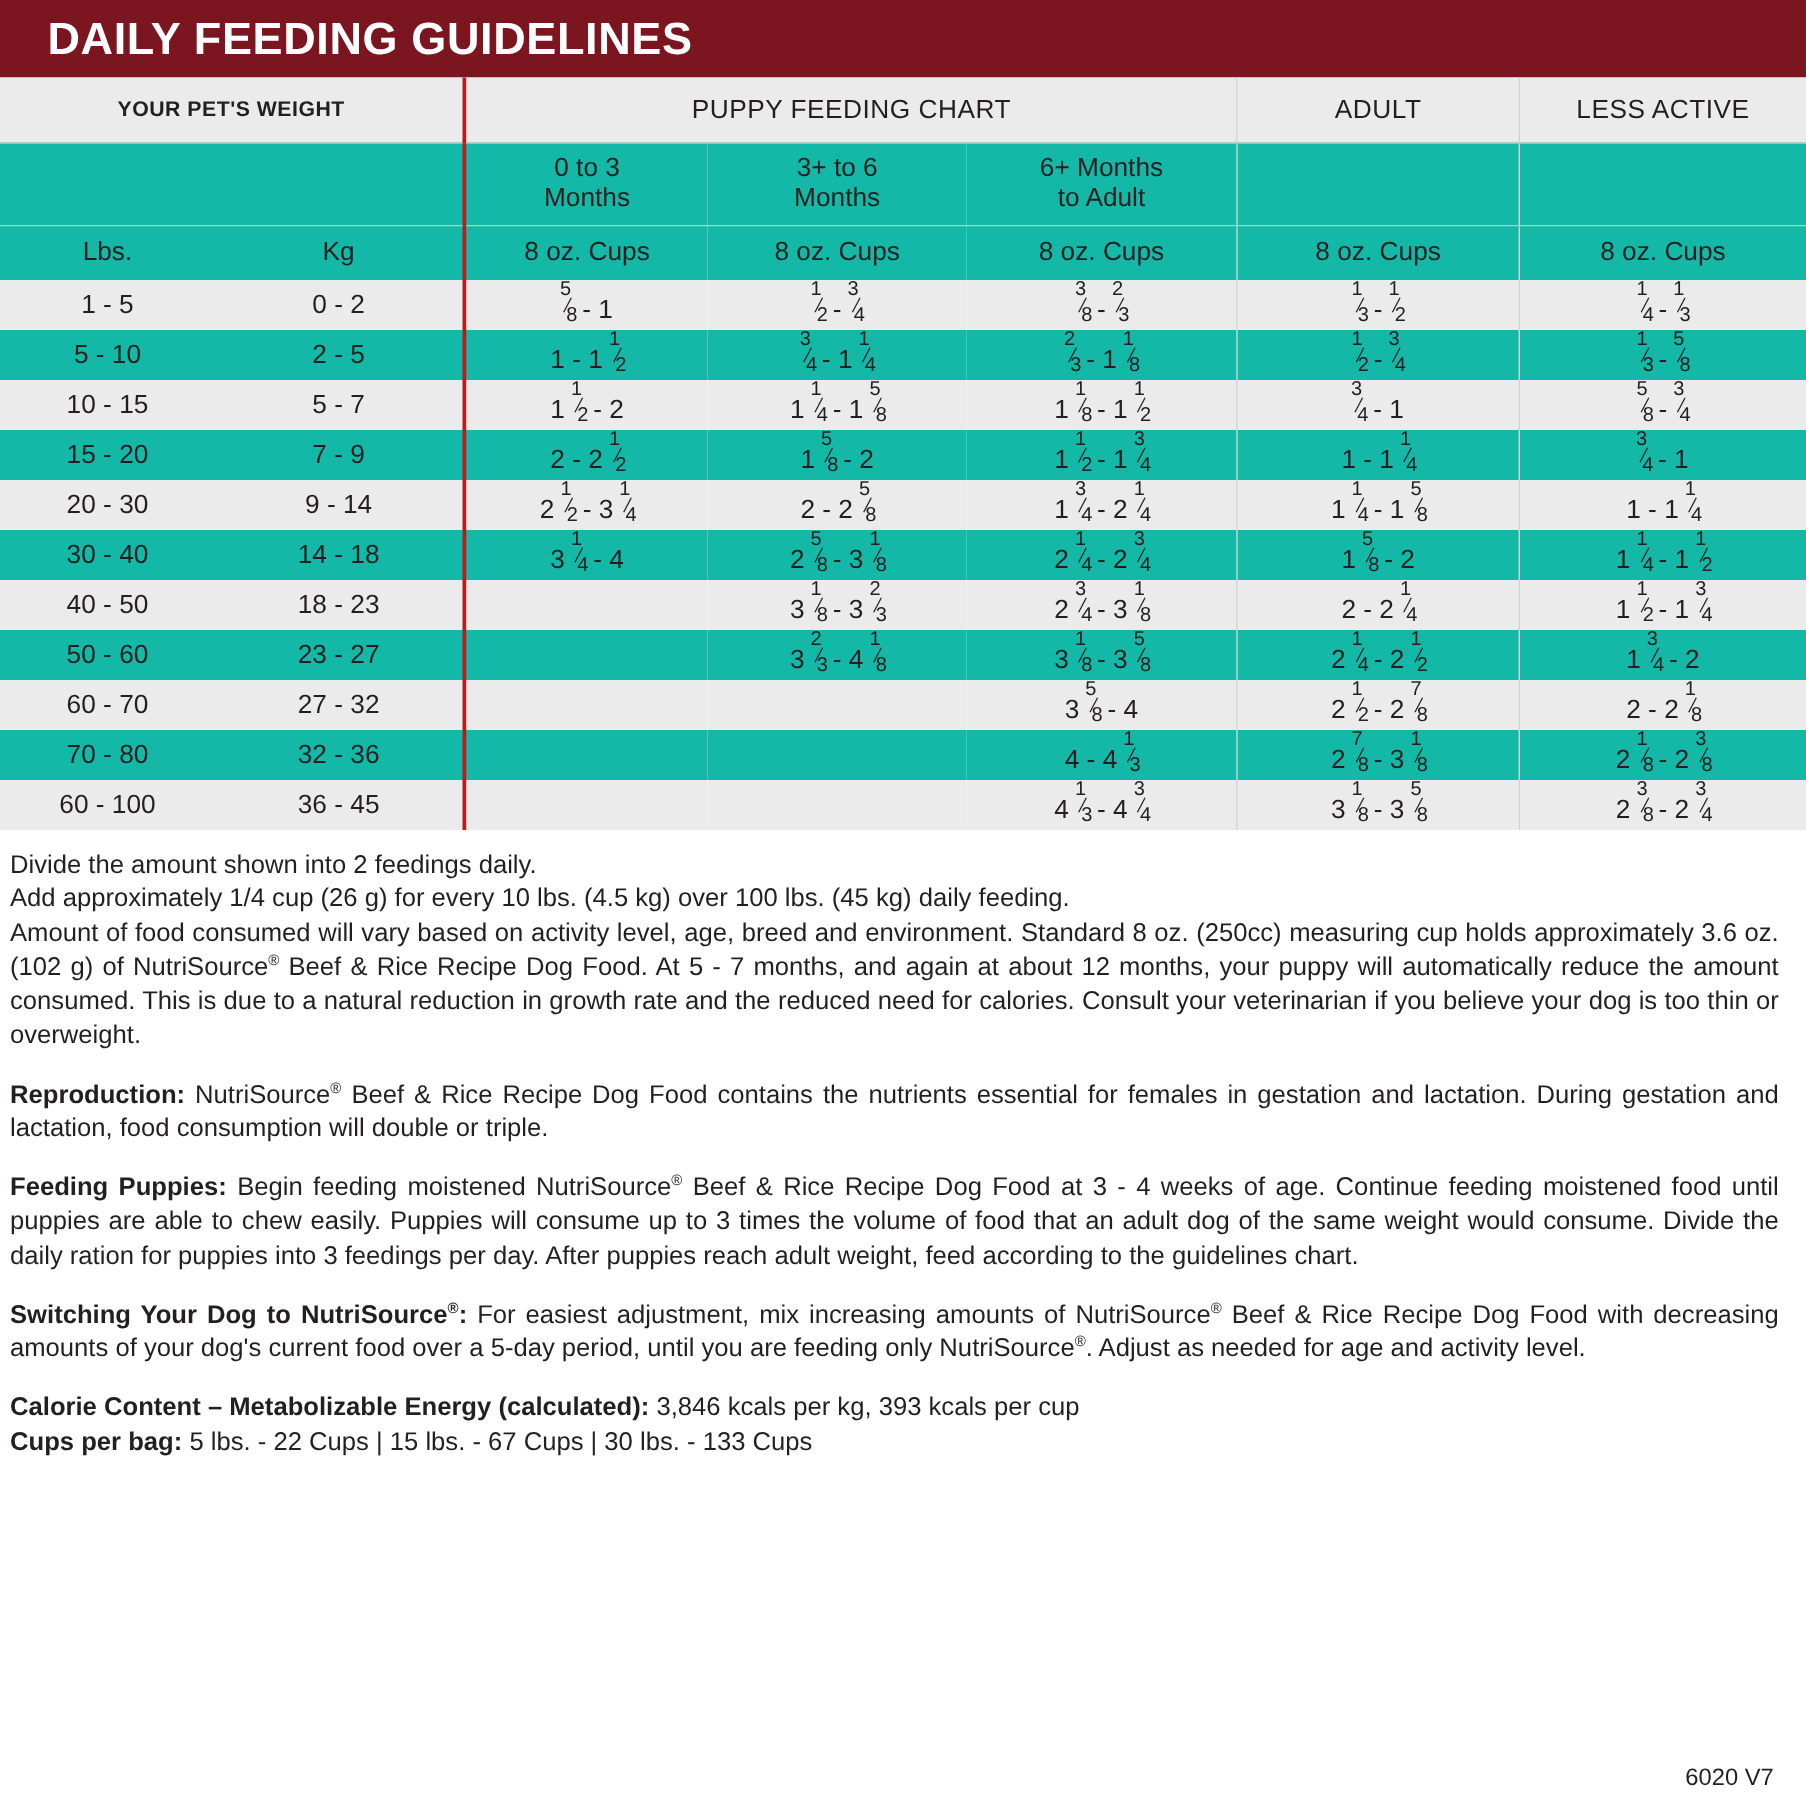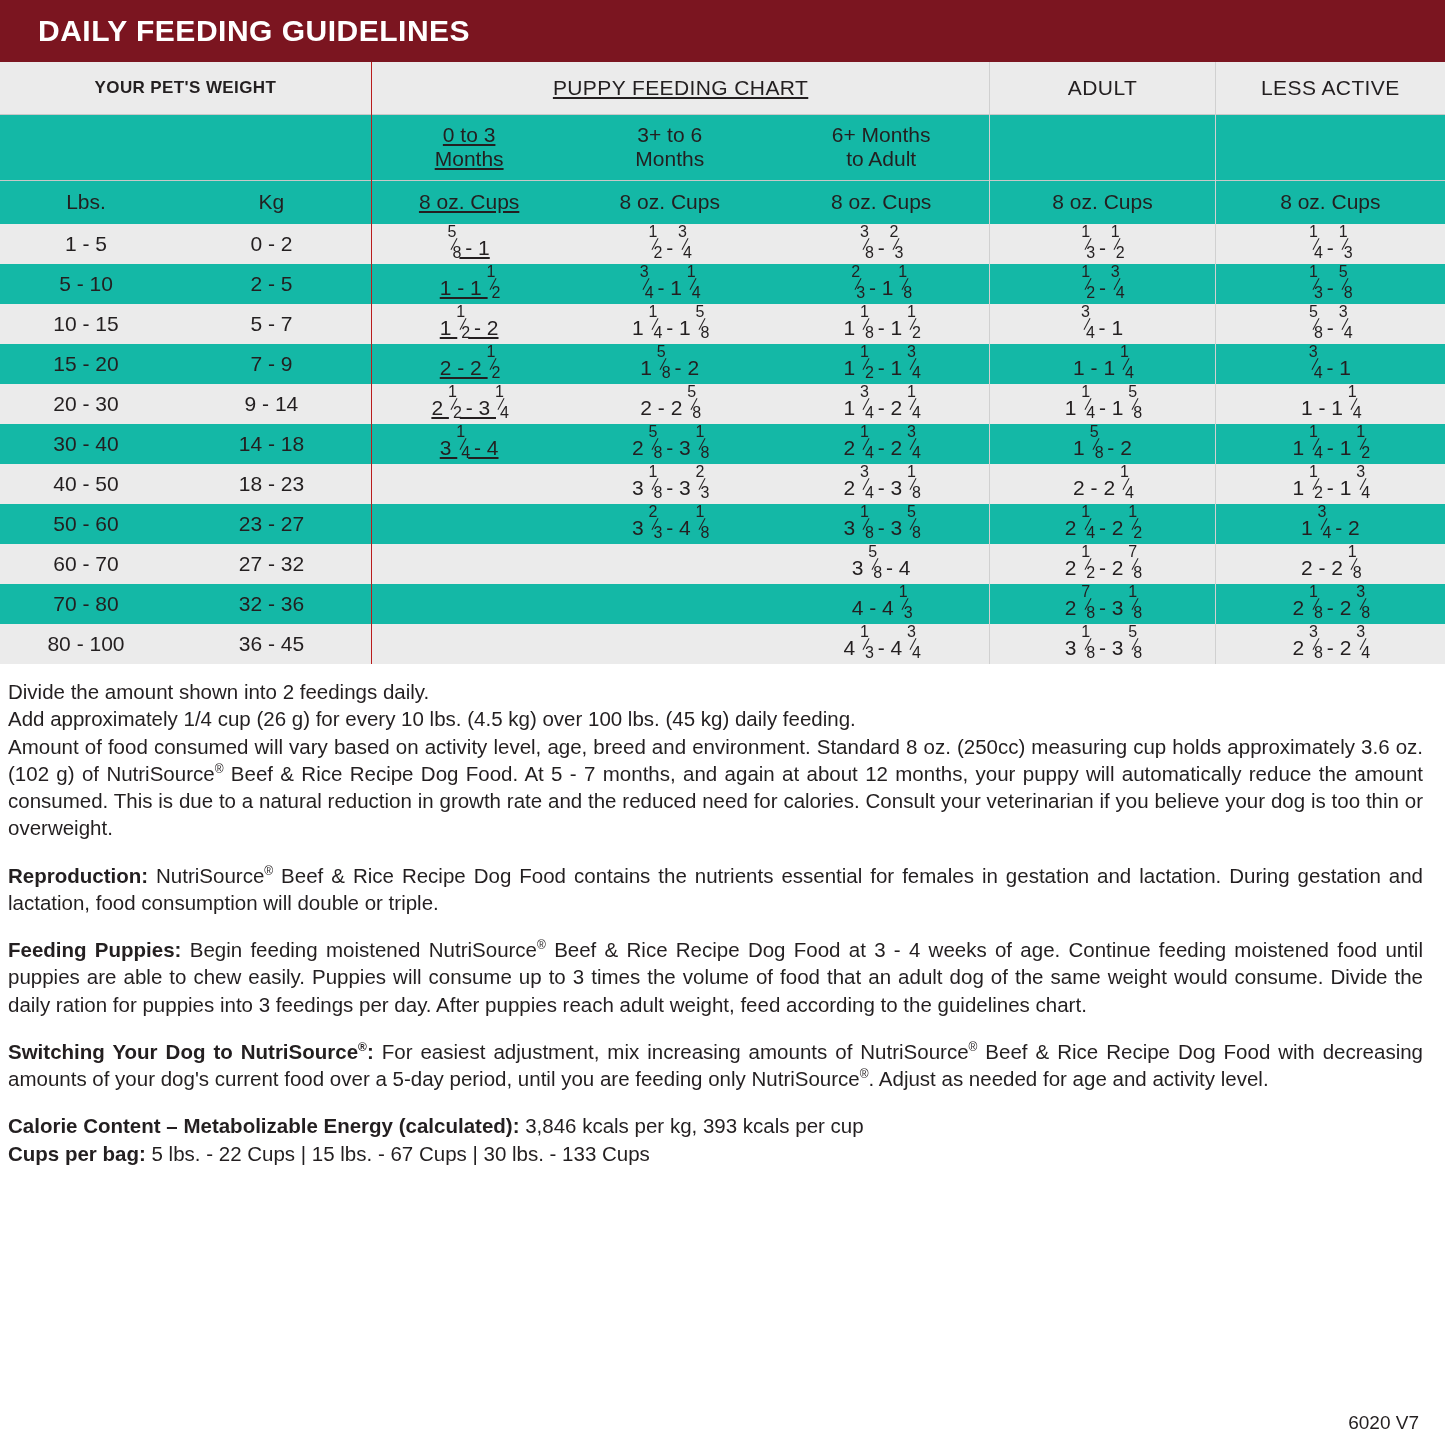--- a/index.html
+++ b/index.html
@@ -25,21 +25,21 @@
     background: #7b1520;
     height: 62px;
     display: flex;
     align-items: center;
     padding-left: 38px;
     box-sizing: border-box;
   }
   .header-bar h1 {
     margin: 0;
     color: #ffffff;
-    font-size: 30px;
+    font-size: 36px;
     font-weight: bold;
     letter-spacing: 0.5px;
   }
   
   table.feeding {
     width: 100%;
     border-collapse: collapse;
     table-layout: fixed;
   }
   table.feeding td, table.feeding th {
@@ -66,21 +66,21 @@
     line-height: 1.15;
   }
   .unit-head {
     height: 44px;
     font-size: 21px;
   }
   tr.band { background: #ebebeb; }
   tr.plain { background: #14b8a6; }
   tr.data td { height: 40px; }
   
-  .vsep-l { border-left: 1px solid #b91c1c; text-decoration: underline; }
+  .vsep-l { border-left: 3px solid #b91c1c; }
   .vsep-r { border-right: 1px solid #d0d0d0; }
   .hline-top { border-top: 1px solid #c8c8c8; }
   
   .frac {
     display: inline-block;
     position: relative;
     font-size: 16px;
     line-height: 1;
     vertical-align: -2px;
     margin: 0 1px;
@@ -268,21 +268,21 @@
         <tr class="data plain">
           <td class="">70 - 80</td>
           <td class="">32 - 36</td>
           <td class="vsep-l"></td>
           <td class=""></td>
           <td class="vsep-r">4 - 4 <span class="frac"><span class="num">1</span><span class="bar"></span><span class="den">3</span></span></td>
           <td class="vsep-r">2 <span class="frac"><span class="num">7</span><span class="bar"></span><span class="den">8</span></span> - 3 <span class="frac"><span class="num">1</span><span class="bar"></span><span class="den">8</span></span></td>
           <td class="">2 <span class="frac"><span class="num">1</span><span class="bar"></span><span class="den">8</span></span> - 2 <span class="frac"><span class="num">3</span><span class="bar"></span><span class="den">8</span></span></td>
         </tr>
         <tr class="data band">
-          <td class="">80 - 100</td>
+          <td class="">60 - 100</td>
           <td class="">36 - 45</td>
           <td class="vsep-l"></td>
           <td class=""></td>
           <td class="vsep-r">4 <span class="frac"><span class="num">1</span><span class="bar"></span><span class="den">3</span></span> - 4 <span class="frac"><span class="num">3</span><span class="bar"></span><span class="den">4</span></span></td>
           <td class="vsep-r">3 <span class="frac"><span class="num">1</span><span class="bar"></span><span class="den">8</span></span> - 3 <span class="frac"><span class="num">5</span><span class="bar"></span><span class="den">8</span></span></td>
           <td class="">2 <span class="frac"><span class="num">3</span><span class="bar"></span><span class="den">8</span></span> - 2 <span class="frac"><span class="num">3</span><span class="bar"></span><span class="den">4</span></span></td>
         </tr>
       </tbody>
   </table>
 

